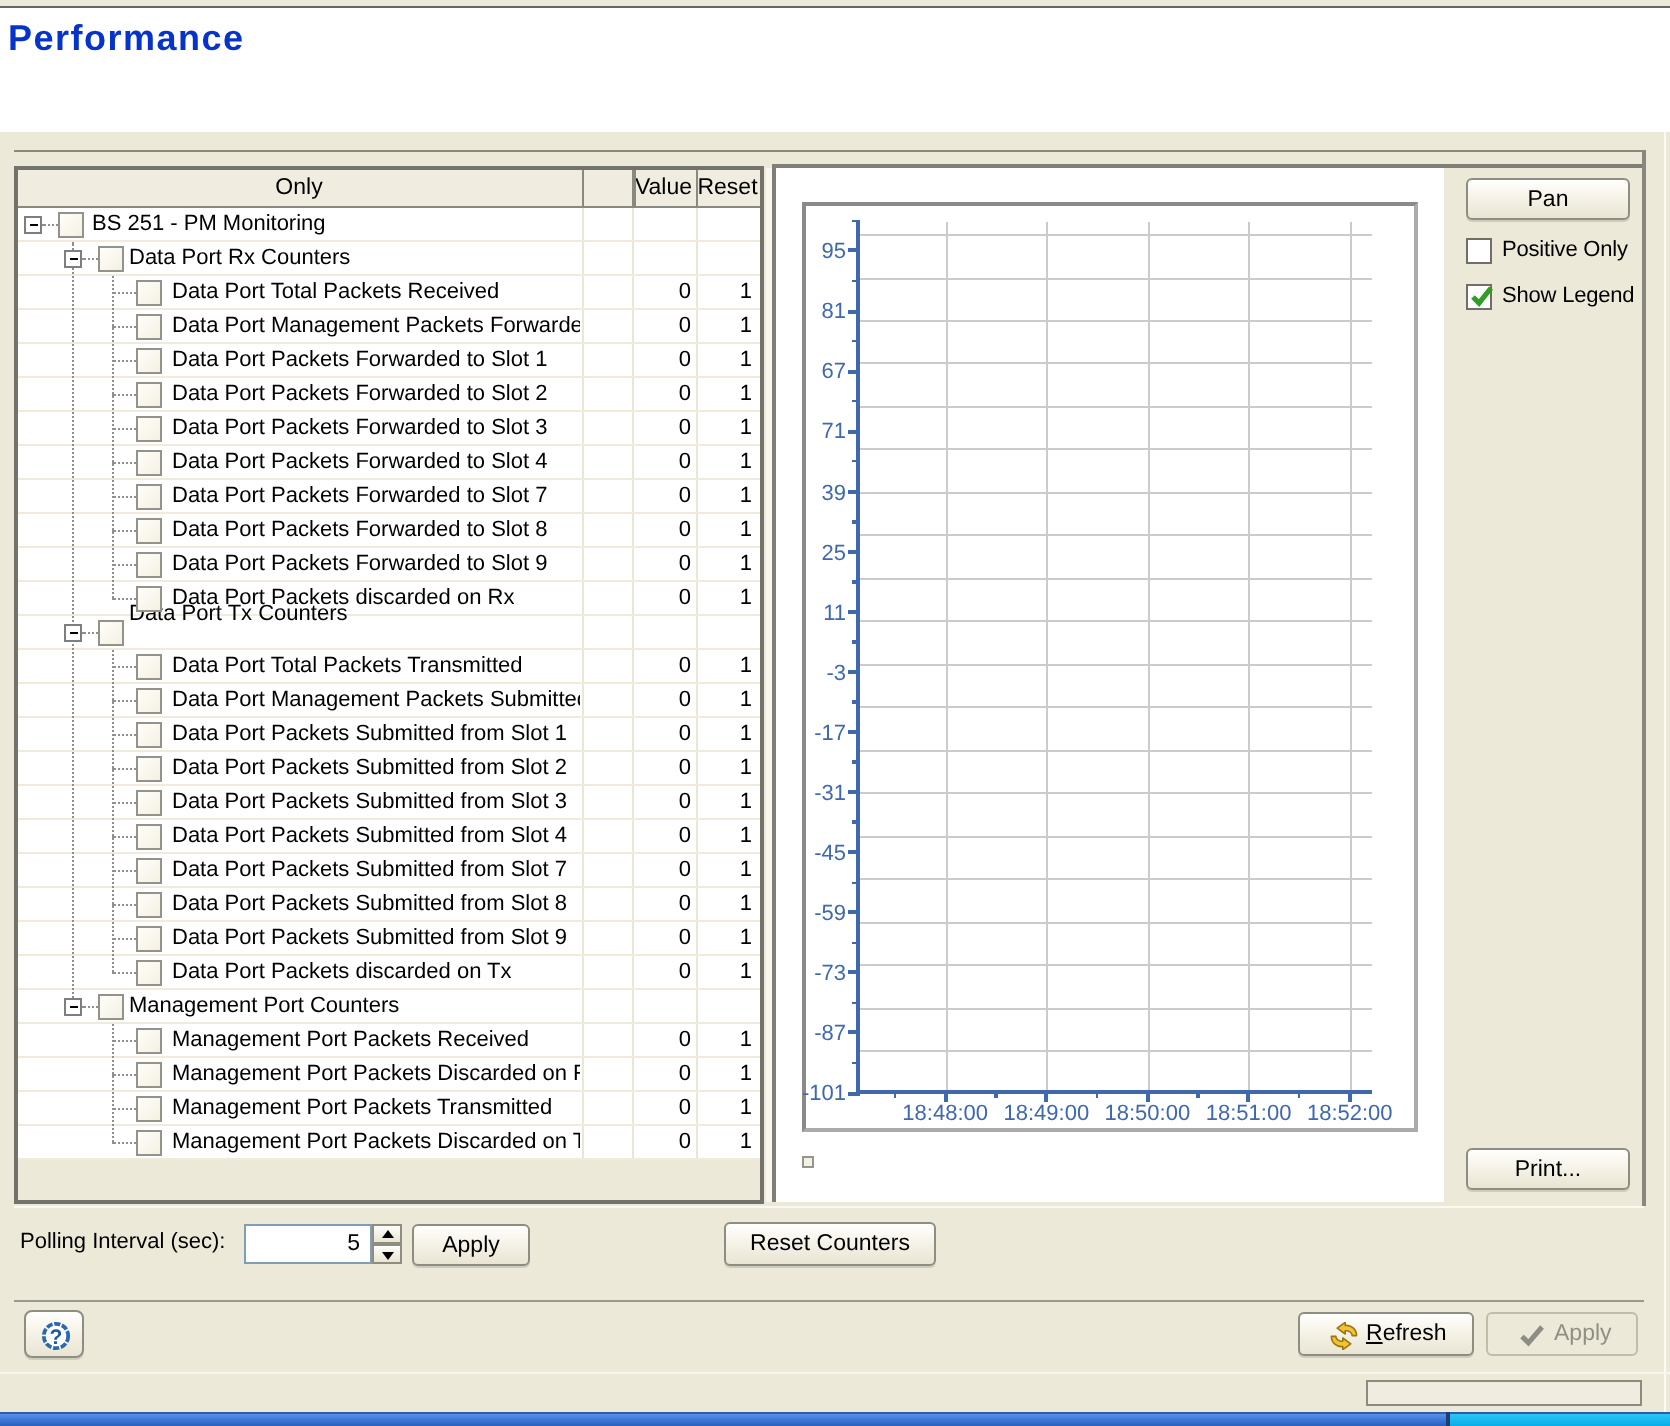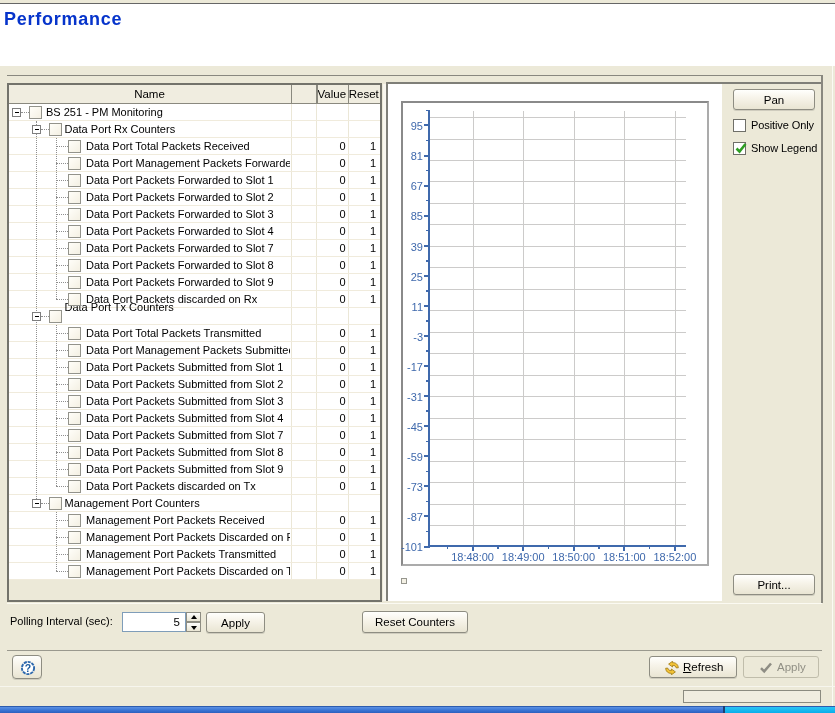--- a/index.html
+++ b/index.html
@@ -89,21 +89,21 @@
 <div class="vgrid" style="left:674.9px"></div>
 <div style="position:absolute;left:428.4px;top:111px;width:1.7px;height:436.2px;background:#3f69ac"></div>
 <div style="position:absolute;left:428.4px;top:545.4px;width:257.6px;height:1.7px;background:#3f69ac"></div>
 <div style="position:absolute;left:424.3px;top:124.4px;width:6.2px;height:2px;background:#3f69ac"></div>
 <div class="ylab" style="top:120.2px">95</div>
 <div style="position:absolute;left:424.3px;top:154.5px;width:6.2px;height:2px;background:#3f69ac"></div>
 <div class="ylab" style="top:150.3px">81</div>
 <div style="position:absolute;left:424.3px;top:184.6px;width:6.2px;height:2px;background:#3f69ac"></div>
 <div class="ylab" style="top:180.4px">67</div>
 <div style="position:absolute;left:424.3px;top:214.6px;width:6.2px;height:2px;background:#3f69ac"></div>
-<div class="ylab" style="top:210.4px">85</div>
+<div class="ylab" style="top:210.4px">71</div>
 <div style="position:absolute;left:424.3px;top:244.7px;width:6.2px;height:2px;background:#3f69ac"></div>
 <div class="ylab" style="top:240.5px">39</div>
 <div style="position:absolute;left:424.3px;top:274.8px;width:6.2px;height:2px;background:#3f69ac"></div>
 <div class="ylab" style="top:270.6px">25</div>
 <div style="position:absolute;left:424.3px;top:304.9px;width:6.2px;height:2px;background:#3f69ac"></div>
 <div class="ylab" style="top:300.7px">11</div>
 <div style="position:absolute;left:424.3px;top:335.0px;width:6.2px;height:2px;background:#3f69ac"></div>
 <div class="ylab" style="top:330.8px">-3</div>
 <div style="position:absolute;left:424.3px;top:365.0px;width:6.2px;height:2px;background:#3f69ac"></div>
 <div class="ylab" style="top:360.8px">-17</div>
@@ -326,21 +326,21 @@
 <div class="hdot" style="left:47px;top:486px;width:12px"></div>
 <div class="tcb" style="left:58.5px;top:480px"></div>
 <div class="ttxt" style="left:77px;top:478px;width:204px">Management Port Packets Discarded on Tx</div>
 <div class="tval" style="top:478px;left:272px;width:64.5px">0</div>
 <div class="tval" style="top:478px;left:320px;width:47px">1</div>
 <div class="vdot" style="left:27px;top:36px;height:382px"></div>
 <div class="vdot" style="left:47px;top:53px;height:161px"></div>
 <div class="vdot" style="left:47px;top:240px;height:161px"></div>
 <div class="vdot" style="left:47px;top:427px;height:59px"></div>
   <div id="thead">
-    <div class="hcell" style="left:0;width:281px">Name</div>
+    <div class="hcell" style="left:0;width:281px">Only</div>
     <div class="hcell" style="left:307px;width:31.5px">Value</div>
     <div class="hcell" style="left:338.5px;width:32.5px">Reset</div>
     <div class="hsep" style="left:281.5px"></div>
     <div class="hsep" style="left:307px"></div>
     <div class="hsep" style="left:338.5px"></div>
   </div>
 </div>
 
 <div class="btn" style="left:733px;top:89px;width:82px;height:21px;line-height:20px">Pan</div>
 <div class="scb" style="left:733px;top:118.5px"></div>

